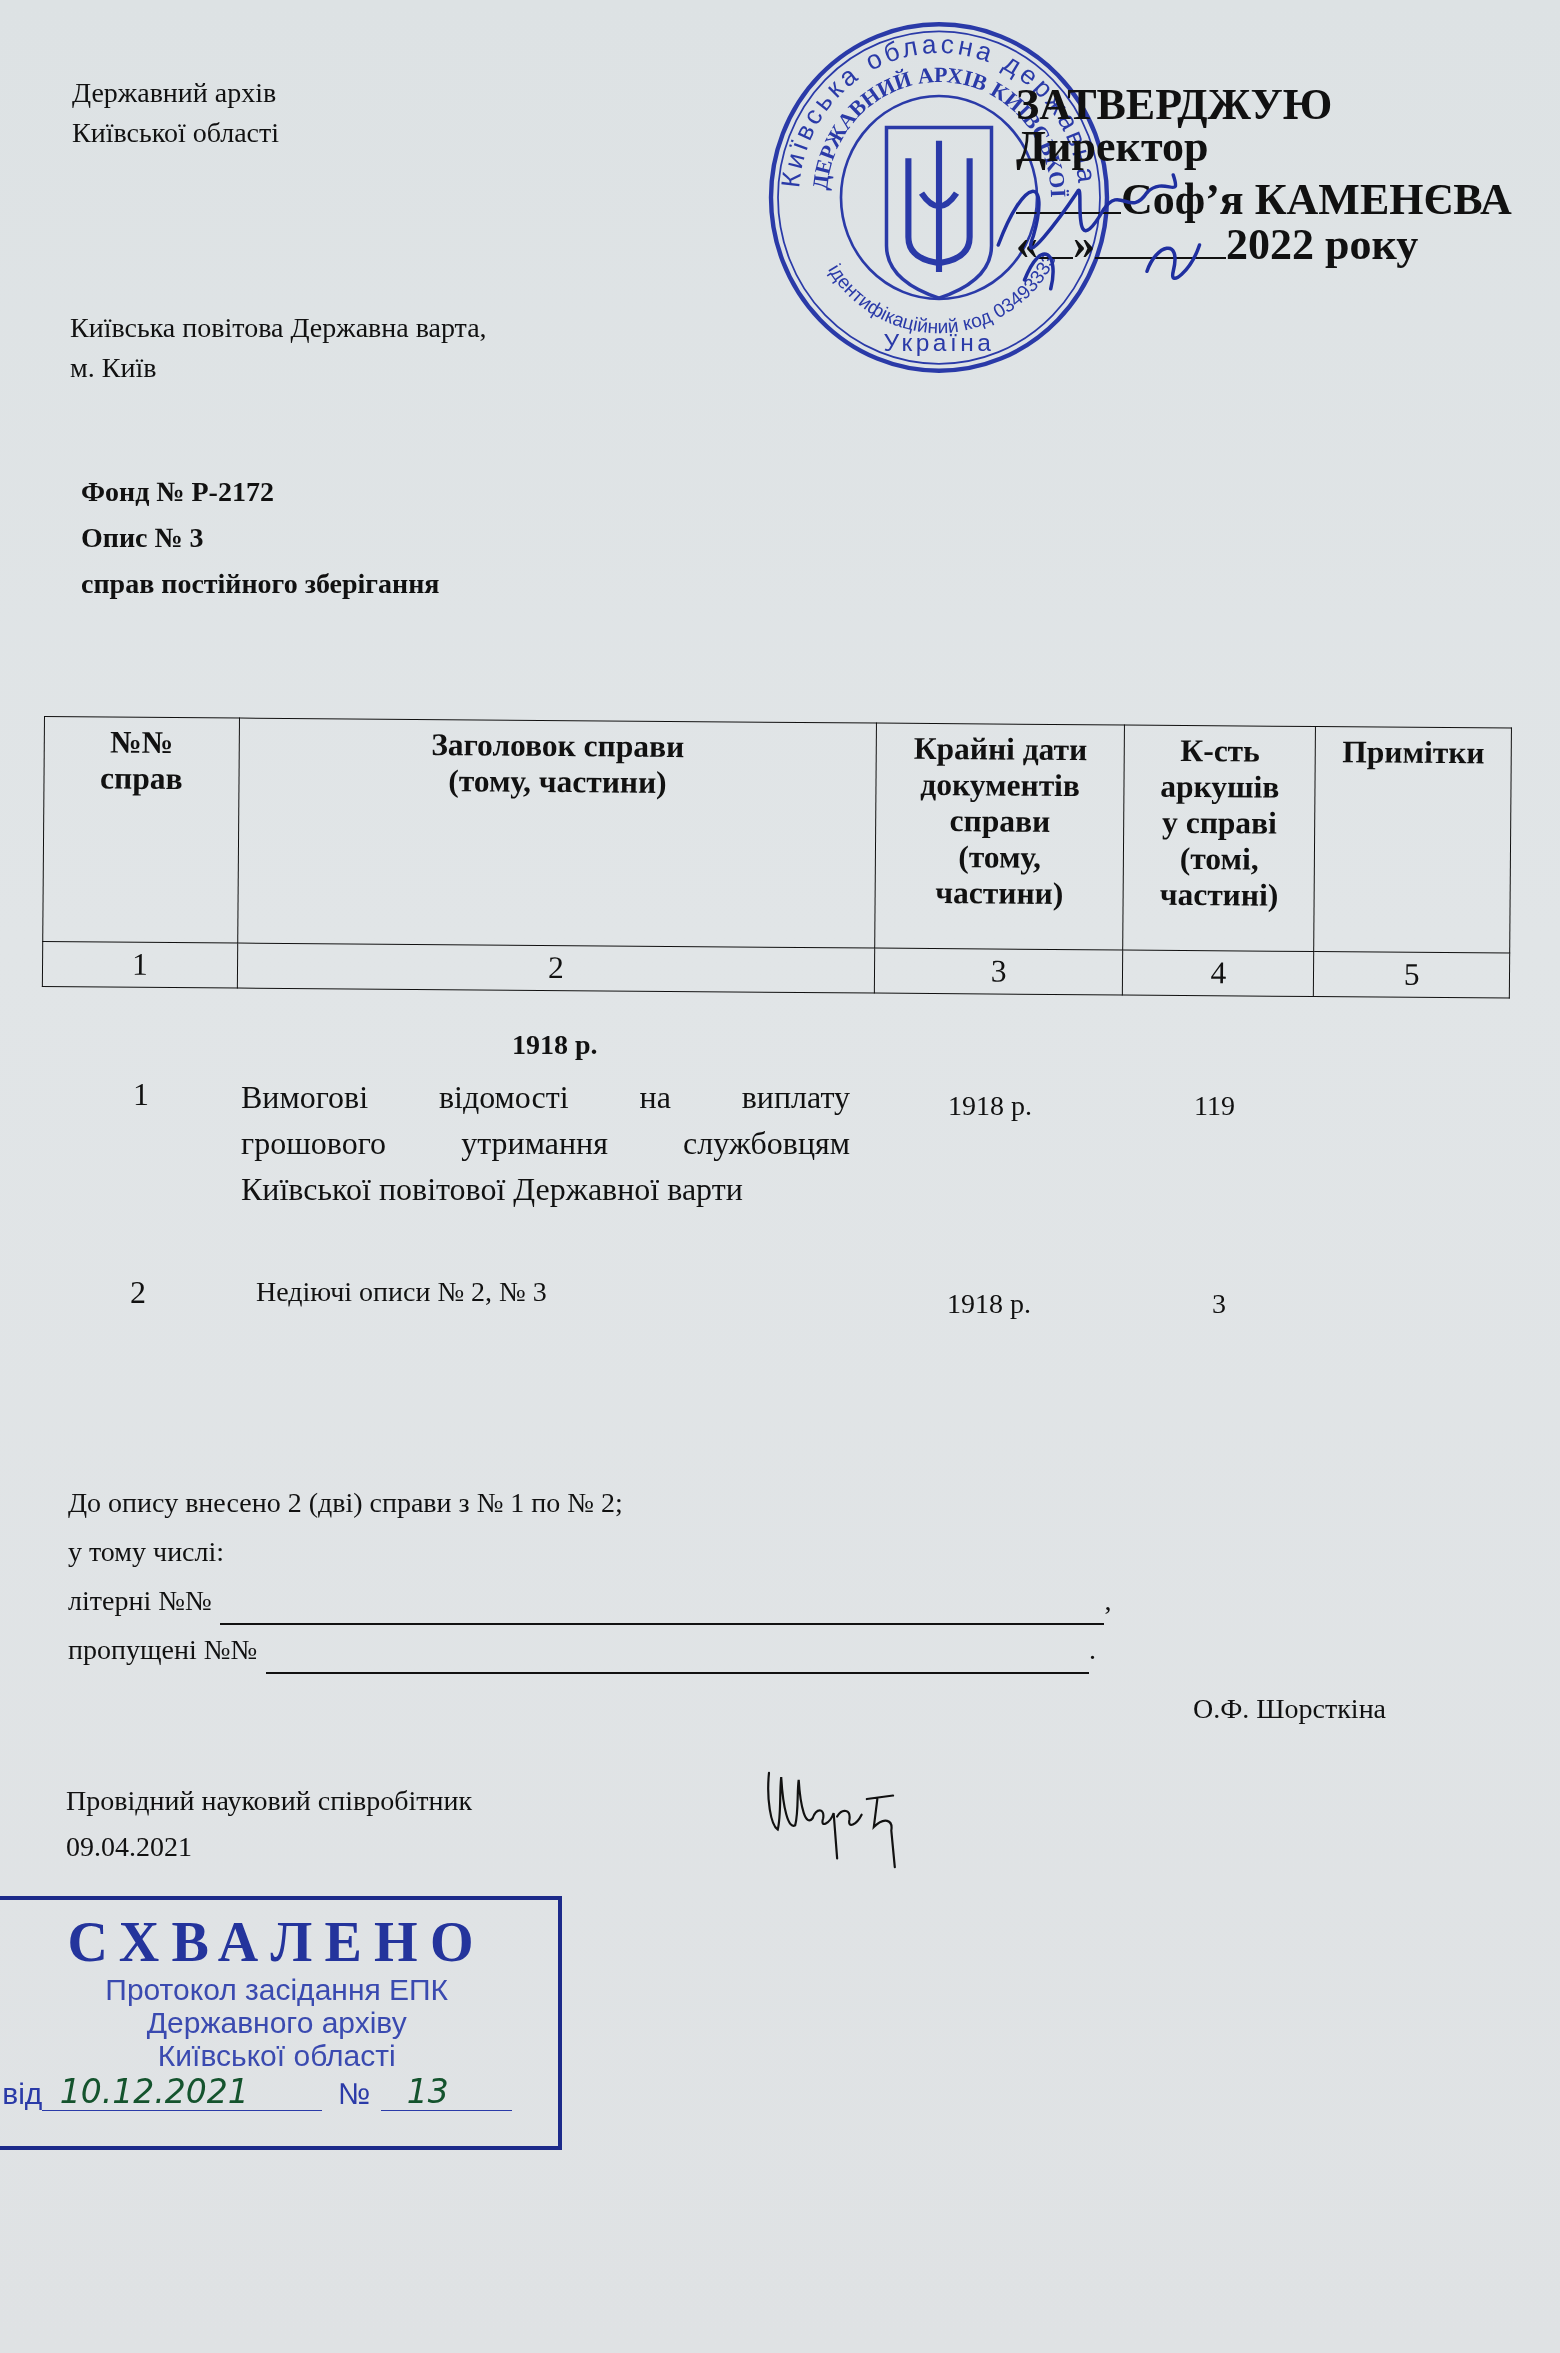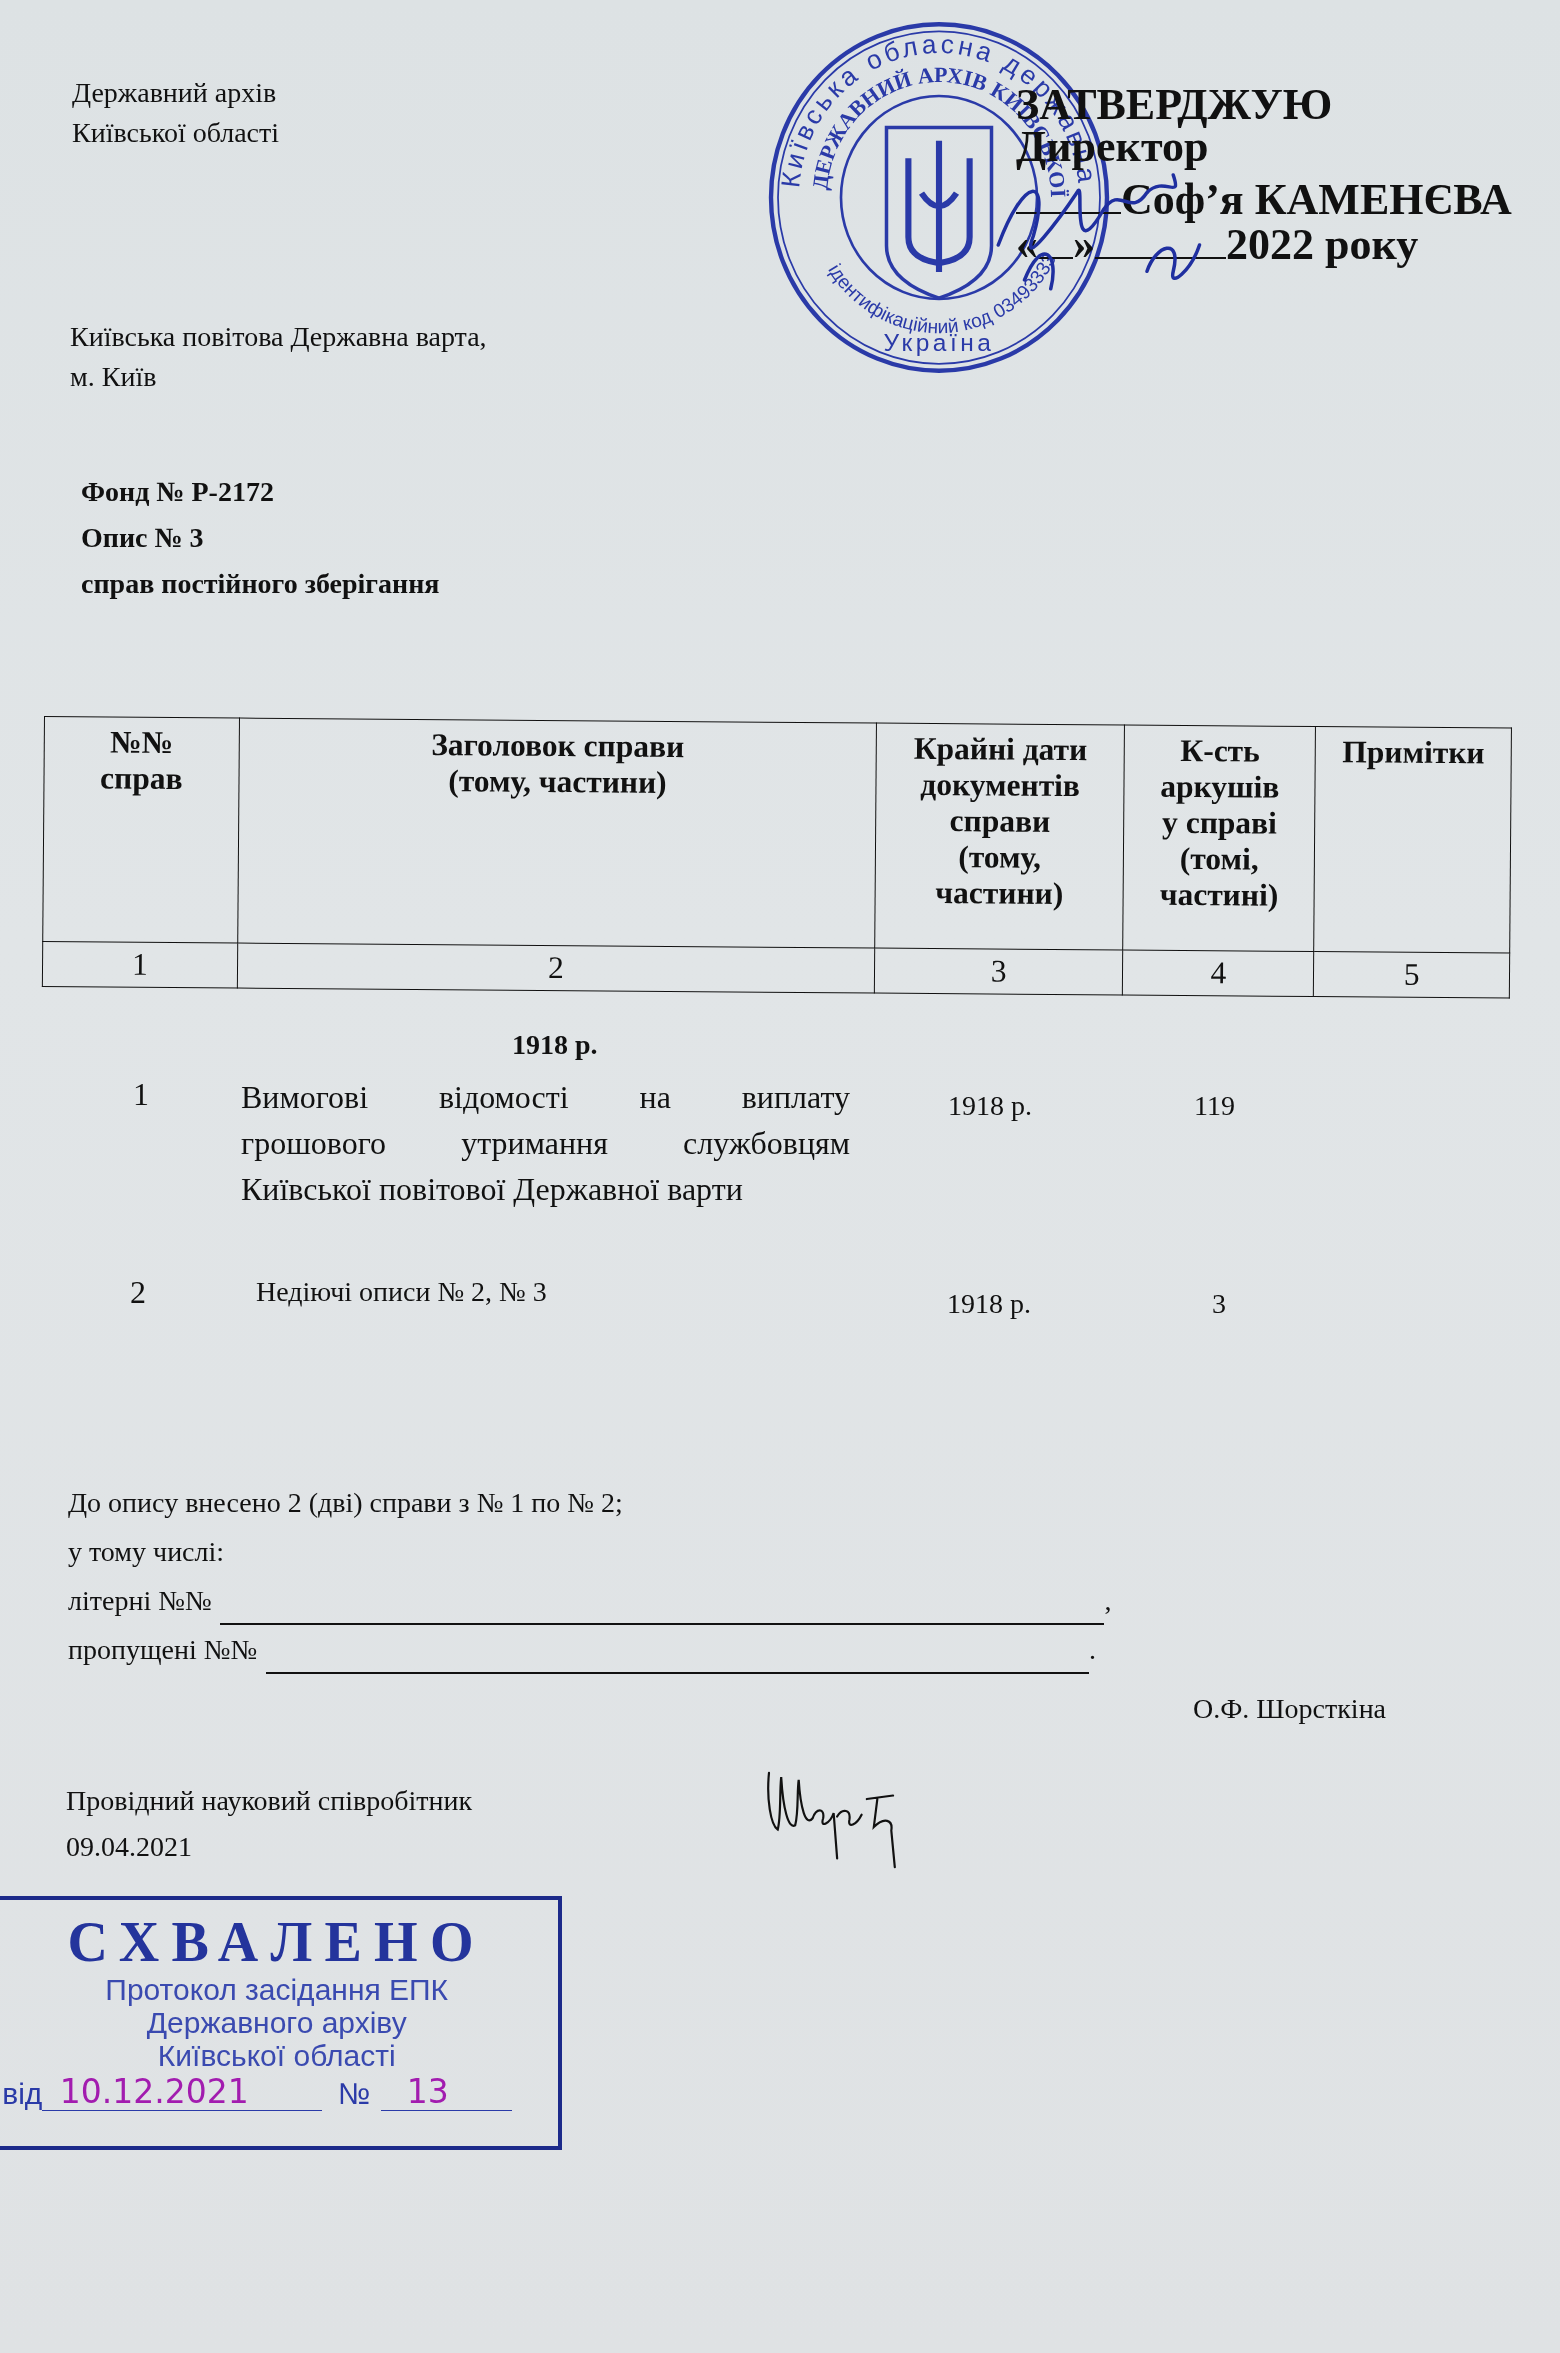--- a/index.html
+++ b/index.html
@@ -8,21 +8,21 @@
       background: linear-gradient(180deg, #dde2e4 0%, #e1e5e7 40%, #dfe2e4 100%);
       font-family: "Liberation Serif", "DejaVu Serif", serif;
       color: #111;
     }
     .abs { position: absolute; }
     .t { font-size: 28px; line-height: 40px; white-space: nowrap; }
     .b { font-weight: bold; }
 
     
     #archive { left: 72px; top: 73px; }
-    #org { left: 70px; top: 317px; font-family: Liberation Serif, serif; }
+    #org { left: 70px; top: 308px; font-family: Liberation Serif, serif; }
     #fond { left: 81px; top: 469px; }
     #fond .t { line-height: 46px; }
 
     
     #approve { left: 1016px; top: 84px; }
     #approve .row { font-size: 44px; line-height: 42px; font-weight: bold; white-space: nowrap; }
     .uline { display: inline-block; border-bottom: 2.6px solid #111; height: 26px; vertical-align: baseline; }
 
     
     #seal { left: 764px; top: 17.5px; width: 350px; height: 359px; }
@@ -66,21 +66,21 @@
 
     
     #stamp {
       left: -8.8px; top: 1896px; width: 571px; height: 254px;
       border: 4.4px solid #1c2a8a; box-sizing: border-box; color: #2a3aa8;
       font-family: "Liberation Sans", "DejaVu Sans", sans-serif; text-align: center;
     }
     #stamp .big { font-family: "Liberation Serif", "DejaVu Serif", serif; font-weight: bold; font-size: 56px; letter-spacing: 12.3px; line-height: 61px; margin-top: 12.3px; color: #24349c; }
     #stamp .sm { font-size: 30px; line-height: 33px; color: #3a4ab0; }
     #stamp .dateline { display: flex; align-items: flex-end; justify-content: flex-start; margin-top: 1.8px; font-size: 30px; line-height: 35px; padding-left: 7px; }
-    #stamp .hw { font-family: "DejaVu Sans", sans-serif; font-size: 33px; color: #a21caf; }
+    #stamp .hw { font-family: "DejaVu Sans", sans-serif; font-style: italic; font-size: 33px; color: #14532d; }
     #stamp .ul { border-bottom: 1.8px solid #2a3aa8; display: inline-block; }
   </style>
 </head>
 <body>
 
 <div id="archive" class="abs">
   <div class="t">Державний архів</div>
   <div class="t">Київської області</div>
 </div>
 

